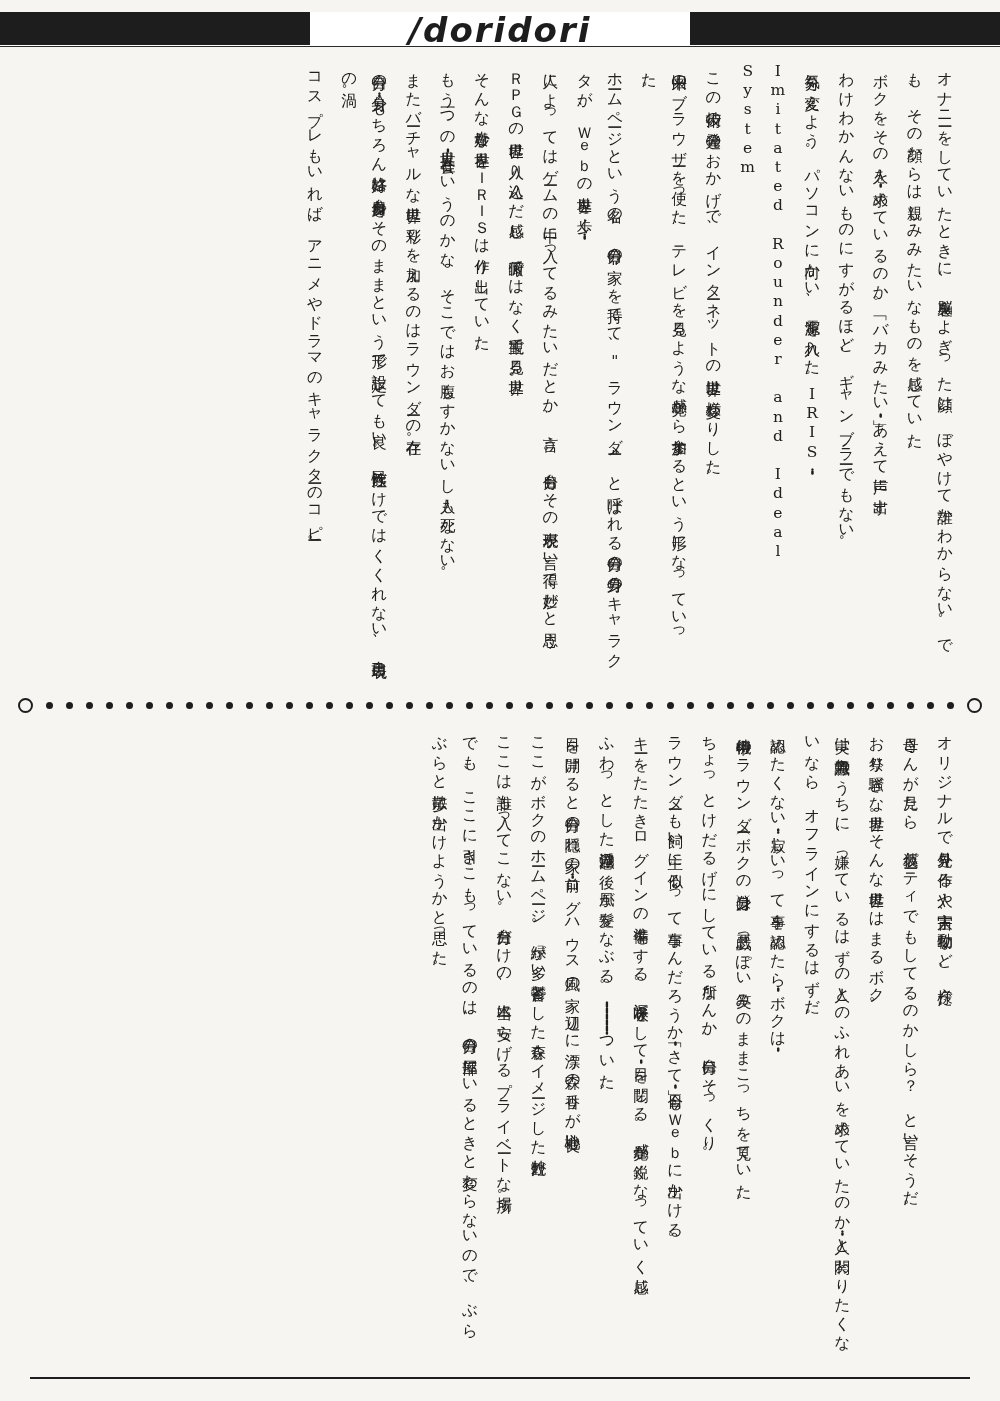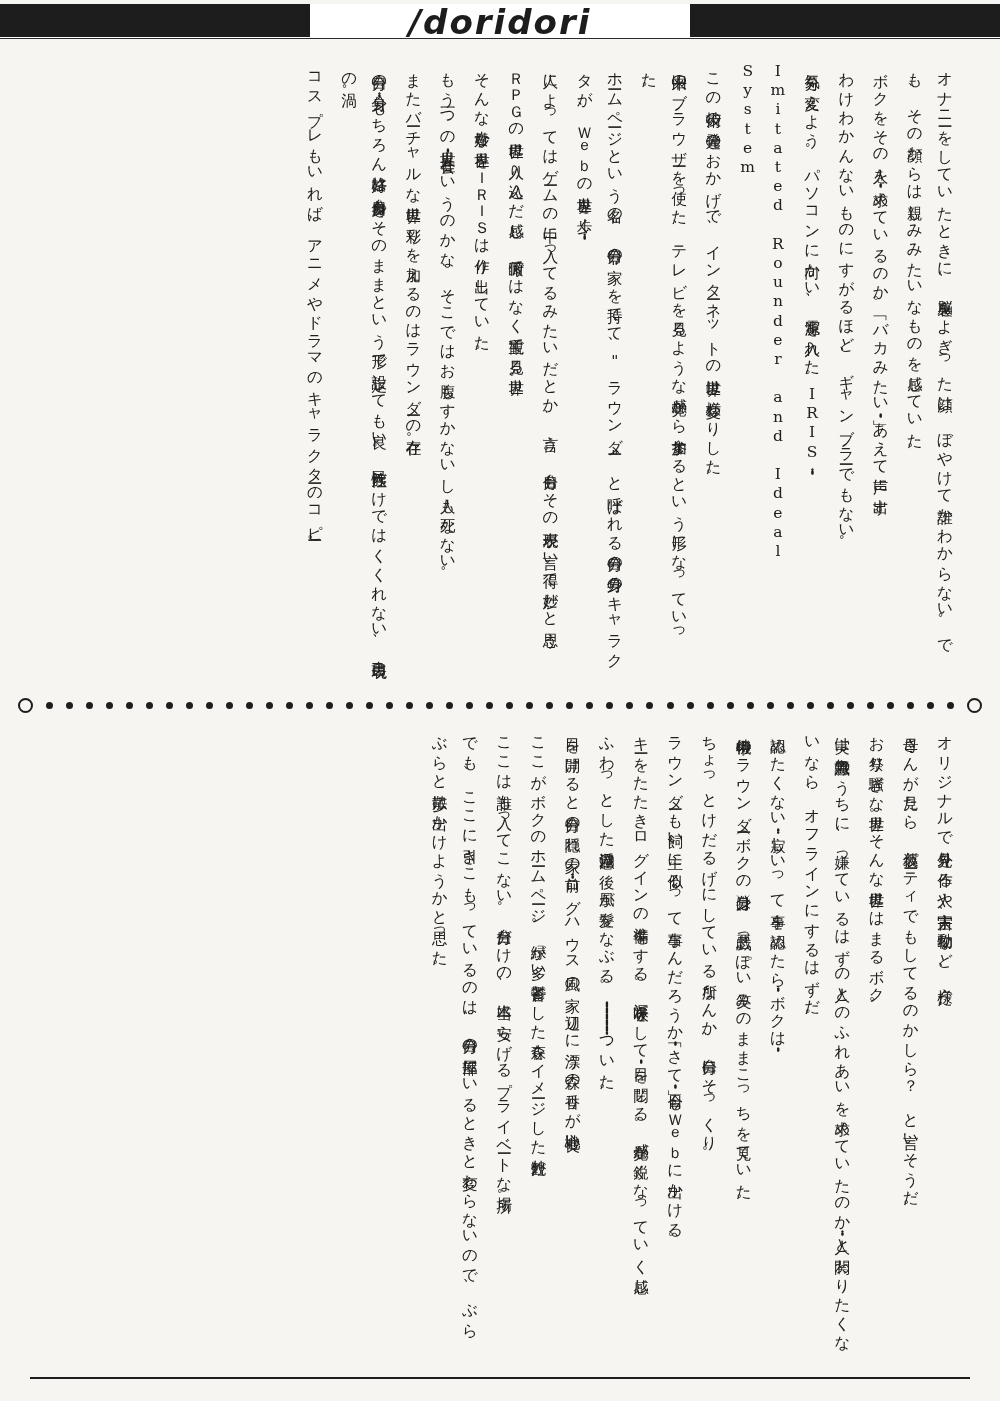--- a/index.html
+++ b/index.html
@@ -18,21 +18,21 @@
   
   .page {
     position: absolute;
     inset: 0;
     background: #f6f5f1;
   }
 
   
   .header {
     position: absolute;
-    top: 4px; left: 0; right: 0;
+    top: 12px; left: 0; right: 0;
     height: 34px;
     background: #ffffff;
     border-bottom: 1px solid #2a2a2a;
   }
   .header-bar-left {
     position: absolute;
     top: 0; left: 0;
     width: 310px; height: 33px;
     background: #1d1d1d;
   }

